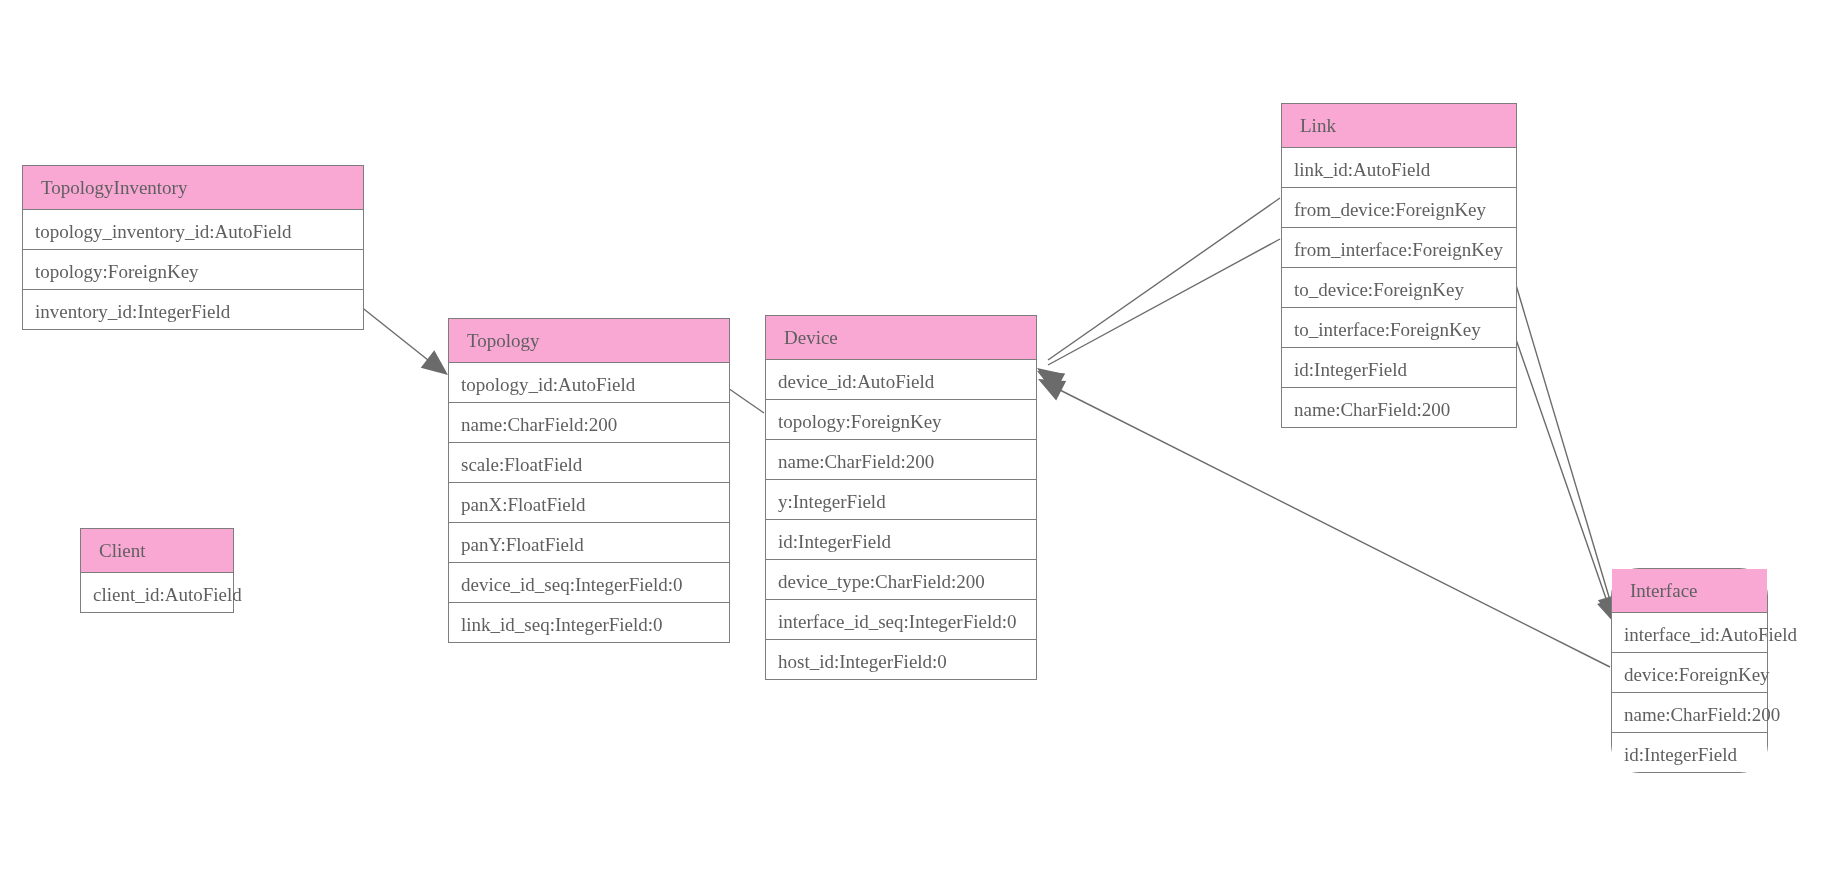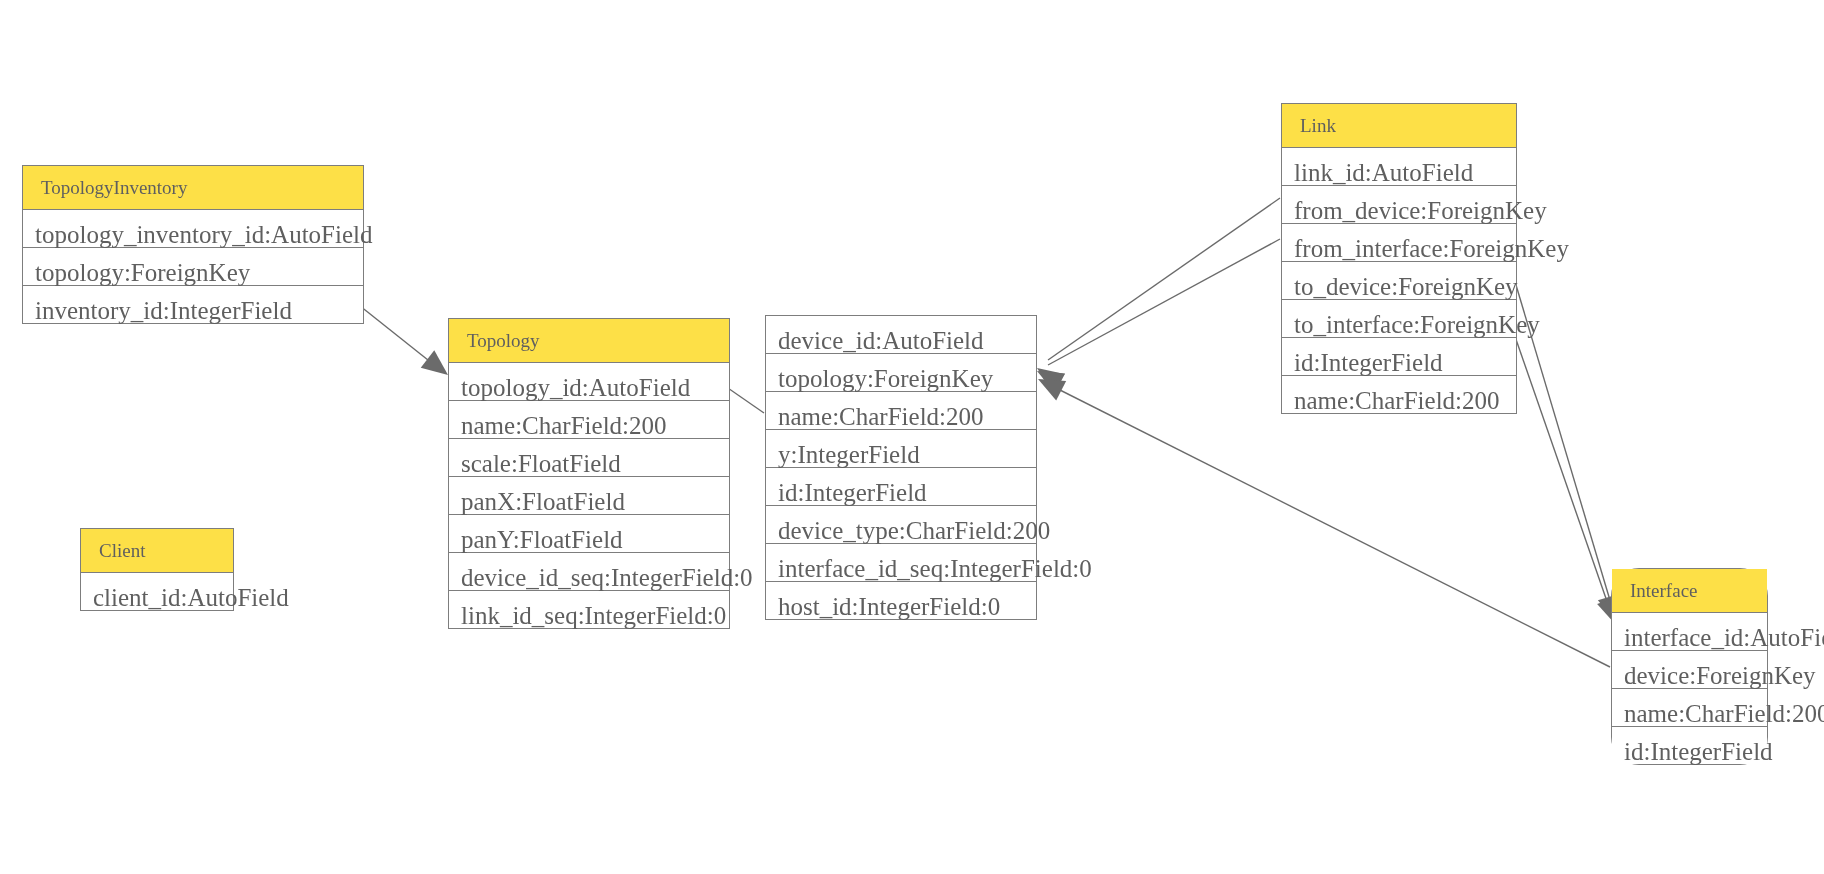--- a/index.html
+++ b/index.html
@@ -26,35 +26,35 @@
   }
   .entity {
     position: absolute;
     box-sizing: border-box;
     border: 1px solid #7d7d7d;
     background: #ffffff;
     z-index: 2;
   }
   .entity-header {
     box-sizing: border-box;
-    background: #fde047;
+    background: #f9a8d4;
     color: #5f5f5f;
     font-size: 19px;
     line-height: 1;
     padding: 12px 0 12px 18px;
     border-bottom: 1px solid #7d7d7d;
     white-space: nowrap;
   }
   .entity-row {
     box-sizing: border-box;
     background: #ffffff;
     color: #5f5f5f;
-    font-size: 25px;
+    font-size: 19px;
     line-height: 1;
-    padding: 12px 14px 0 12px;
+    padding: 12px 14px 8px 12px;
     border-bottom: 1px solid #7d7d7d;
     white-space: nowrap;
   }
   .entity-row:last-child {
     border-bottom: none;
   }
 </style>
 </head>
 <body>
 
@@ -106,20 +106,21 @@
         <div class="entity-row">panX:FloatField</div>
         <div class="entity-row">panY:FloatField</div>
         <div class="entity-row">device_id_seq:IntegerField:0</div>
         <div class="entity-row">link_id_seq:IntegerField:0</div>
       </div>
       <div class="entity" style="left: 80px; top: 528px; width: 154px;">
         <div class="entity-header">Client</div>
         <div class="entity-row">client_id:AutoField</div>
       </div>
       <div class="entity" style="left: 765px; top: 315px; width: 272px;">
+        <div class="entity-header">Device</div>
         <div class="entity-row">device_id:AutoField</div>
         <div class="entity-row">topology:ForeignKey</div>
         <div class="entity-row">name:CharField:200</div>
         <div class="entity-row">y:IntegerField</div>
         <div class="entity-row">id:IntegerField</div>
         <div class="entity-row">device_type:CharField:200</div>
         <div class="entity-row">interface_id_seq:IntegerField:0</div>
         <div class="entity-row">host_id:IntegerField:0</div>
       </div>
       <div class="entity" style="left: 1281px; top: 103px; width: 236px;">

